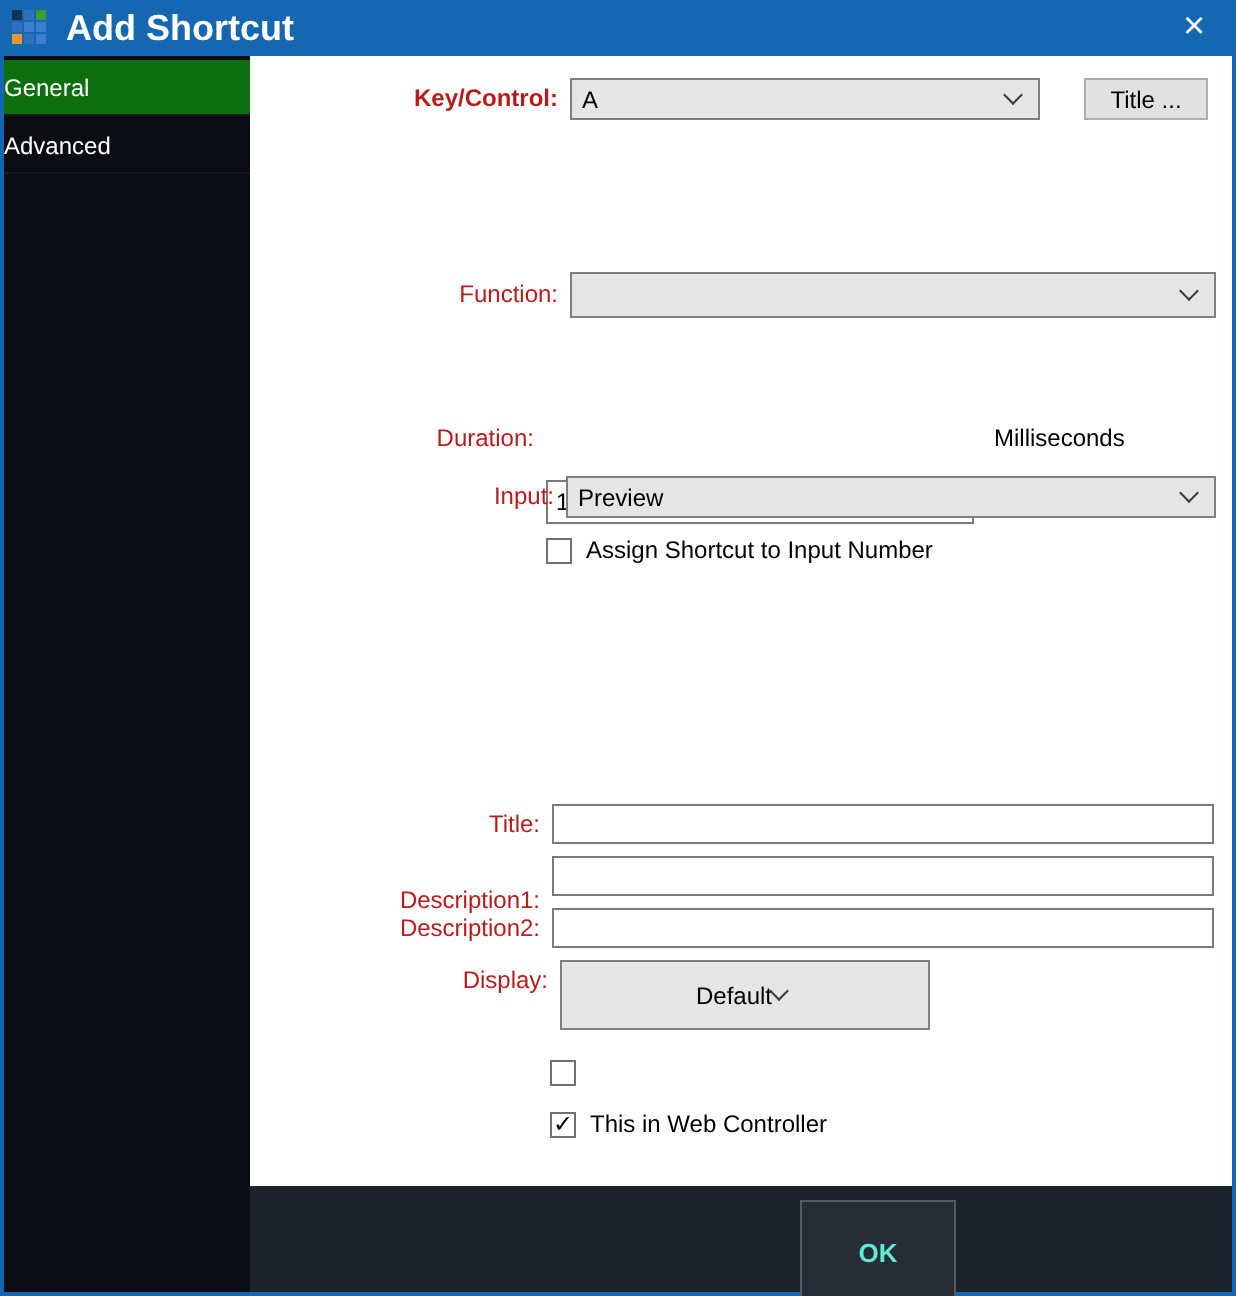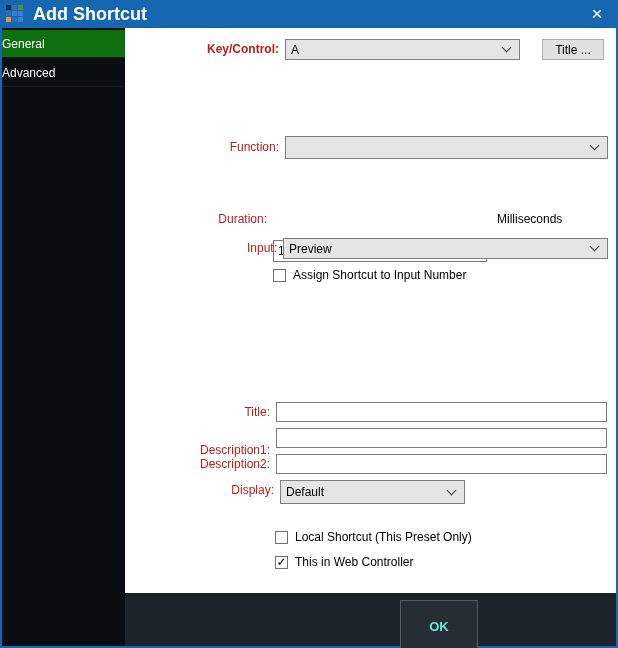--- a/index.html
+++ b/index.html
@@ -109,28 +109,27 @@
   <div class="lbl" style="left:140px; top:402px; line-height:20px;">Title:</div>
   <input class="tbox" style="left: 276px; top: 402px; width: 331px; height: 20px;" value="">
 
   <div class="lbl" style="left:140px; top:428px; line-height:20px;margin-top:12px;">Description1:</div>
   <input class="tbox" style="left: 276px; top: 428px; width: 331px; height: 20px;" value="">
 
   <div class="lbl" style="left:140px; top:454px; line-height:20px;">Description2:</div>
   <input class="tbox" style="left: 276px; top: 454px; width: 331px; height: 20px;" value="">
 
   <div class="lbl" style="left:144px; top:480px; line-height:21px;">Display:</div>
-  <div class="combo" style="left:280px; top:480px; width:185px; height:24px;">
+  <div class="combo" style="left:280px; top:480px; width:185px; height:35px;justify-content:center;">
     <span>Default</span>
     <span class="chev"></span>
   </div>
 
   <div class="chk-row" style="left:275px; top:530px;">
     <span class="chk-box"></span>
-    <span>Local Shortcut (This Preset Only)</span>
   </div>
   <div class="chk-row" style="left:275px; top:555px;">
     <span class="chk-box">✓</span>
     <span>This in Web Controller</span>
   </div>
 
   <div class="footer">
     <div class="fbtn fbtn-ok">OK</div>
   </div>
 

